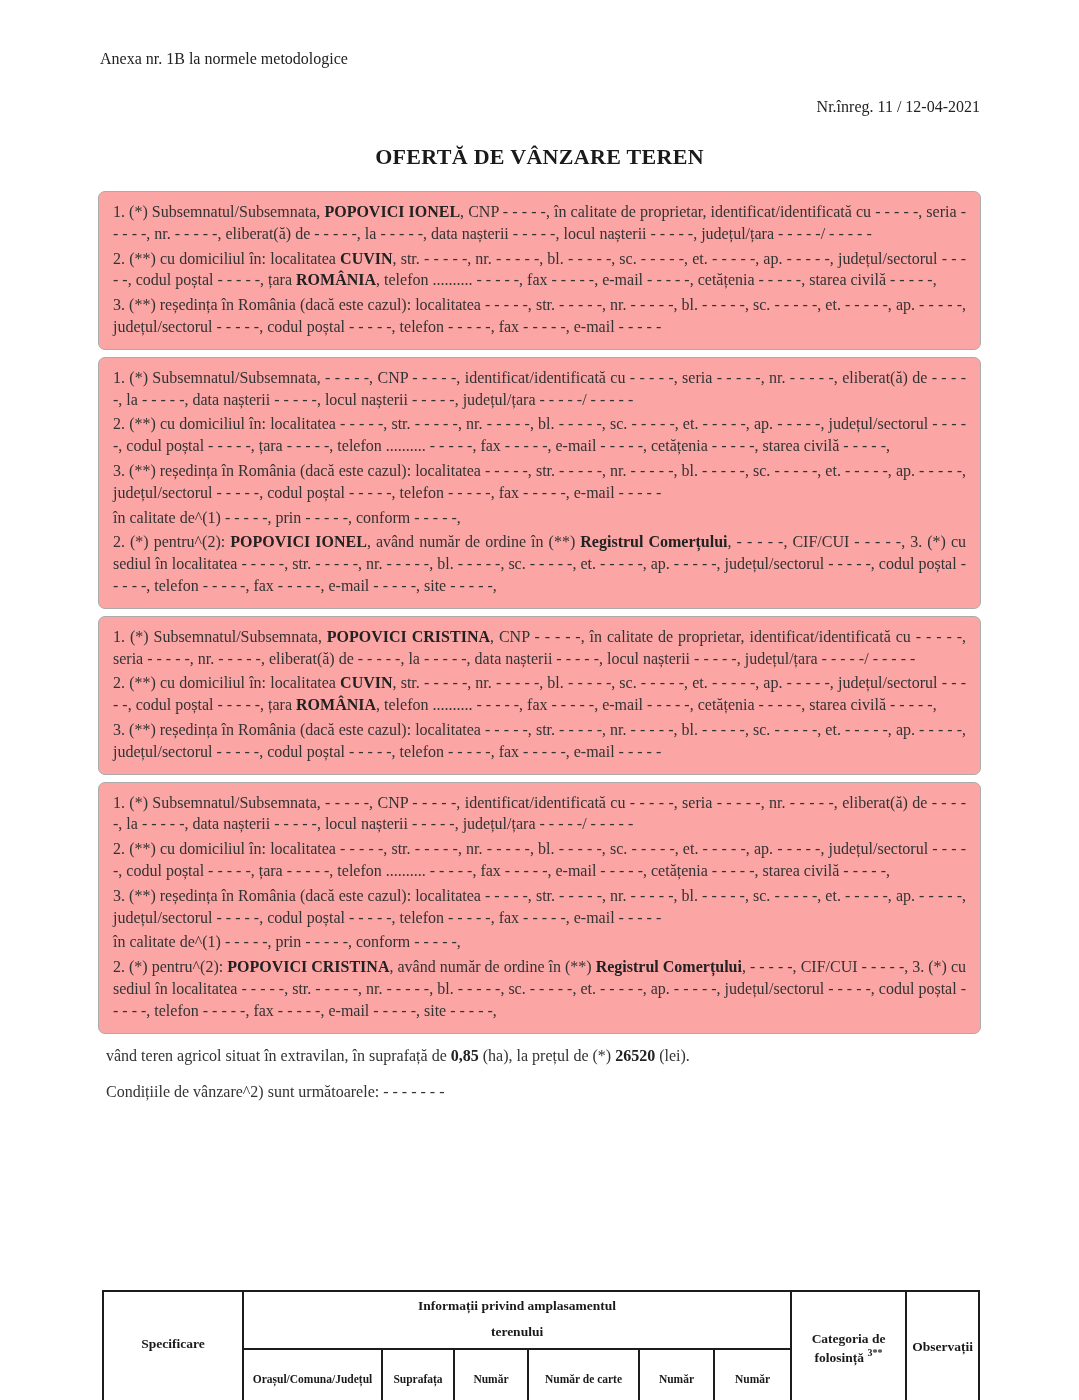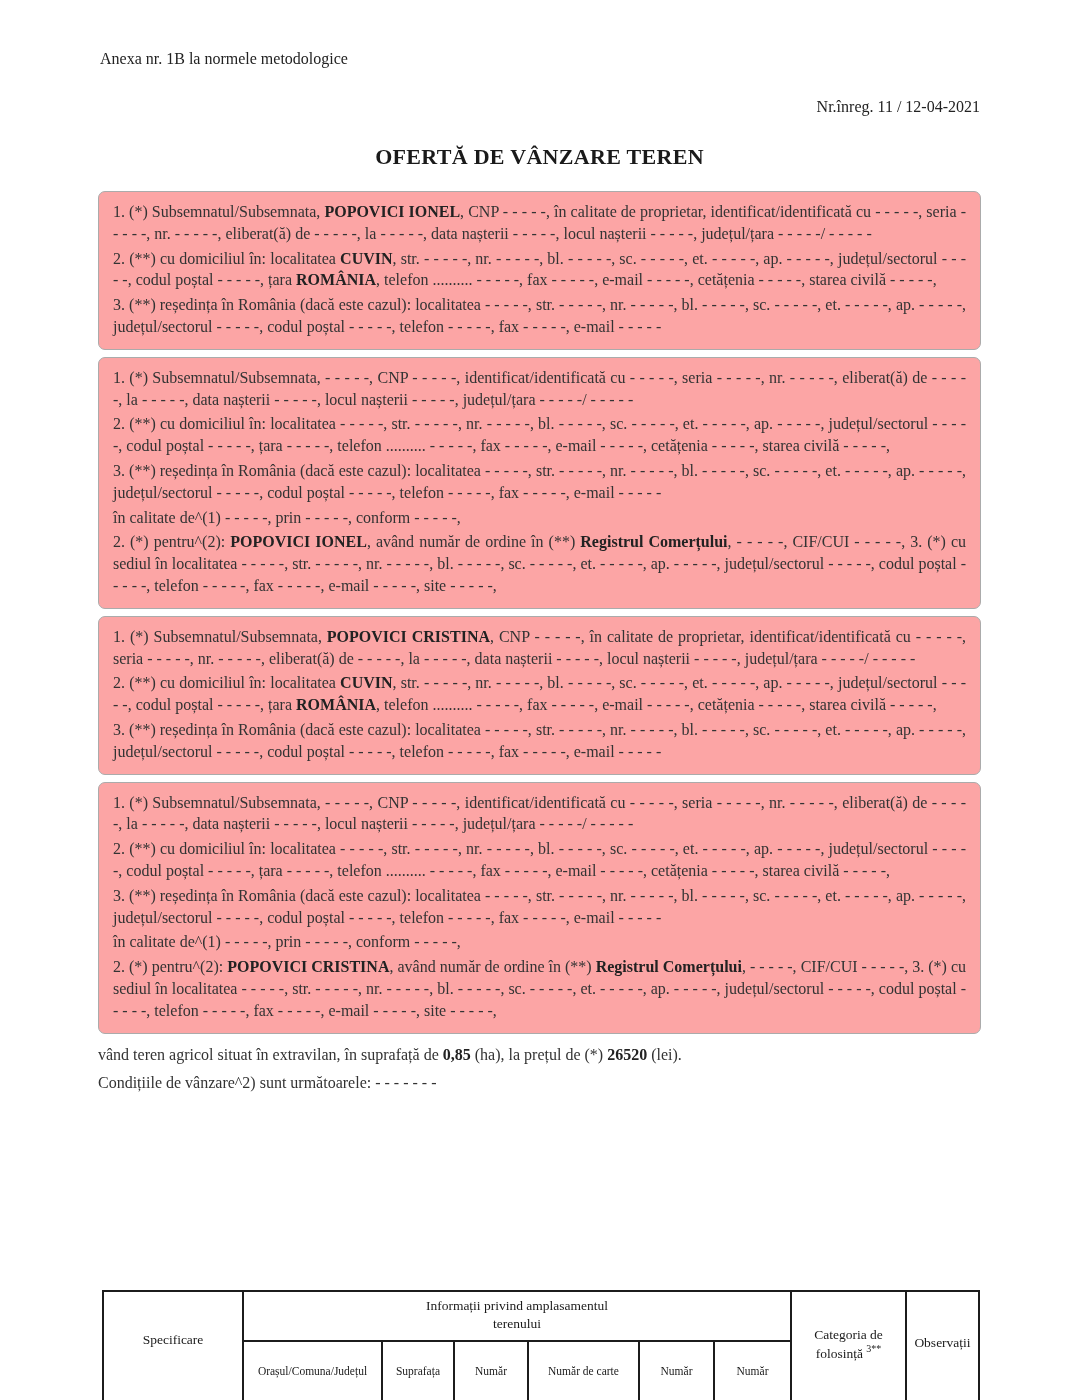--- a/index.html
+++ b/index.html
@@ -37,41 +37,41 @@
     line-height: 21.8px;
     text-align: justify;
     background: #fca5a5;
     color: #333;
   }
   .form-box p { margin: 0 0 3px 0; }
   .form-box p:last-child { margin-bottom: 0; }
   .form-box b { color: #222; }
 
   .closing { margin-top: 6px; font-size: 16px; line-height: 28px; color: #333; }
-  .closing p { margin: 0; }
+  .closing p { margin: 8px; }
   .closing b { color: #222; }
 
   table.land-table {
     position: absolute; left: 102px; top: 1290px;
     border-collapse: collapse;
     table-layout: fixed;
     width: 876px;
     color: #1a1a1a;
   }
   table.land-table td {
     border: 2px solid #1c1c1c;
-    font-weight: normal;
+    font-weight: bold;
     text-align: center;
     vertical-align: middle;
     font-family: "Liberation Serif", serif;
   }
   td.c-spec { font-size: 13.5px; padding-bottom: 42px; }
   td.c-ampl { font-size: 13.5px; vertical-align: top; }
   td.c-ampl .l1 { margin-top: 6px; }
-  td.c-ampl .l2 { margin-top: 2px; margin-bottom: 8px; }
+  td.c-ampl .l2 { margin-top: 10px; margin-bottom: 8px; }
   td.c-cat  { font-size: 13.5px; padding-bottom: 34px; padding-left: 8px; padding-right: 8px; text-align: left; }
   td.c-cat sup { font-size: 10px; }
   td.c-obs  { font-size: 13.5px; padding-bottom: 36px; }
   tr.sub-row td {
     height: 90px;
     vertical-align: top;
     padding-top: 22px;
     font-size: 11.5px;
     line-height: 14px;
   }

